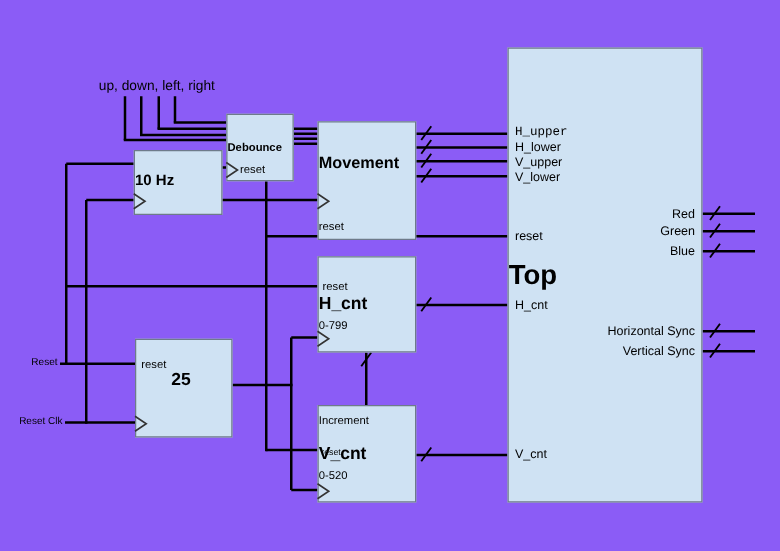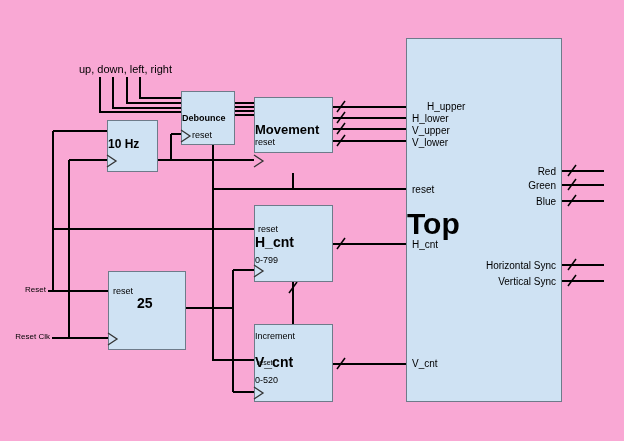--- a/index.html
+++ b/index.html
@@ -1,17 +1,17 @@
 <!DOCTYPE html>
 <html style="--fill: #cfe2f3; --stroke: #6e7b8a; --wire: #000000;"><head>
 <meta charset="utf-8">
 <style>
   :root { --fill:#cfe2f3; --stroke:#6e7b8a; --wire:#000000; }
   html,body{margin:0;padding:0;background:#fff;}
-  .canvas{position:relative;width:624px;height:441px;background:#f9a8d4;overflow:hidden;
+  .canvas{position:relative;width:624px;height:441px;background:#8b5cf6;overflow:hidden;
           font-family:"Liberation Sans",sans-serif;color:#000;}
   .wires{position:absolute;left:0;top:0;z-index:0;}
   .w{stroke:var(--wire);stroke-width:2;}
   .s{stroke:var(--wire);stroke-width:1.5;}
   .block{position:absolute;background:var(--fill);border:1px solid var(--stroke);
          box-sizing:border-box;z-index:1;}
   .bt{position:absolute;left:0;width:100%;font-weight:bold;}
   .small{font-size:9px;}
   .tiny{font-size:7px;}
   .port{position:absolute;font-size:10px;white-space:nowrap;}
@@ -90,36 +90,36 @@
     <line class="s" x1="568" y1="190" x2="576" y2="179"></line>
     <line class="s" x1="568" y1="206" x2="576" y2="195"></line>
     <line class="s" x1="568" y1="270" x2="576" y2="259"></line>
     <line class="s" x1="568" y1="286" x2="576" y2="275"></line>
   </svg>
 
   <div class="extlabel" style="left:79px;top:63px;font-size:11px;">up, down, left, right</div>
   <div class="extlabel pr" style="left:12px;top:285px;width:34px;font-size:8px;text-align:right;">Reset</div>
   <div class="extlabel pr" style="left:12px;top:332px;width:38px;font-size:8px;text-align:right;">Reset Clk</div>
 
-  <div class="block" style="left:107px;top:120px;width:51px;height:52px;">
+  <div class="block" style="left:107px;top:120px;width:71px;height:52px;">
     <div class="bt" style="top:16px;font-size:12px;">10 Hz</div>
     <svg class="clk" style="top:33px;" width="12" height="14">
       <path d="M1 1 L10 7 L1 13" fill="none" stroke="#333" stroke-width="1.3"></path>
     </svg>
   </div>
 
   <div class="block" style="left:181px;top:91px;width:54px;height:54px;">
     <div class="bt" style="top:21px;font-size:9px;">Debounce</div>
     <div class="bt small" style="bottom:4px;font-weight:normal;padding-left:10px;box-sizing:border-box;">reset</div>
     <svg class="clk" style="top:37px;" width="12" height="14">
       <path d="M1 1 L10 7 L1 13" fill="none" stroke="#333" stroke-width="1.3"></path>
     </svg>
   </div>
 
-  <div class="block" style="left:254px;top:97px;width:79px;height:56px;">
+  <div class="block" style="left:254px;top:97px;width:79px;height:95px;">
     <div class="bt" style="top:24px;font-size:13px;">Movement</div>
     <div class="bt small" style="bottom:5px;font-weight:normal;">reset</div>
     <svg class="clk" style="top:56px;" width="12" height="14">
       <path d="M1 1 L10 7 L1 13" fill="none" stroke="#333" stroke-width="1.3"></path>
     </svg>
   </div>
 
   <div class="block" style="left:108px;top:271px;width:78px;height:79px;">
     <div class="abs small" style="left:4px;top:14px;">reset</div>
     <div class="bt" style="top:23px;font-size:14px;line-height:17px;padding-left:28px;">25</div>
@@ -141,22 +141,22 @@
     <div class="bt small" style="top:6px;font-weight:normal;">Increment</div>
     <div class="abs tiny" style="left:2px;top:34px;">reset</div>
     <div class="bt" style="top:29px;font-size:14px;">V_cnt</div>
     <div class="bt small" style="top:50px;font-weight:normal;">0-520</div>
     <svg class="clk" style="top:61px;" width="12" height="14">
       <path d="M1 1 L10 7 L1 13" fill="none" stroke="#333" stroke-width="1.3"></path>
     </svg>
   </div>
 
   <div class="block" style="left:406px;top:38px;width:156px;height:364px;">
-    <div class="bt" style="top:168px;font-size:30px;">Top</div>
-    <div class="port" style="left:20px;top:62px;">H_upper</div>
+    <div class="bt" style="top:168px;font-size:22px;">Top</div>
+    <div class="port" style="left:5px;top:62px;font-family:Liberation Mono, monospace;">H_upper</div>
     <div class="port" style="left:5px;top:74px;">H_lower</div>
     <div class="port" style="left:5px;top:86px;">V_upper</div>
     <div class="port" style="left:5px;top:98px;">V_lower</div>
     <div class="port" style="left:5px;top:145px;">reset</div>
     <div class="port" style="left:5px;top:200px;">H_cnt</div>
     <div class="port" style="left:5px;top:319px;">V_cnt</div>
     <div class="port pr" style="right:5px;top:127px;">Red</div>
     <div class="port pr" style="right:5px;top:141px;">Green</div>
     <div class="port pr" style="right:5px;top:157px;">Blue</div>
     <div class="port pr" style="right:5px;top:221px;">Horizontal Sync</div>

